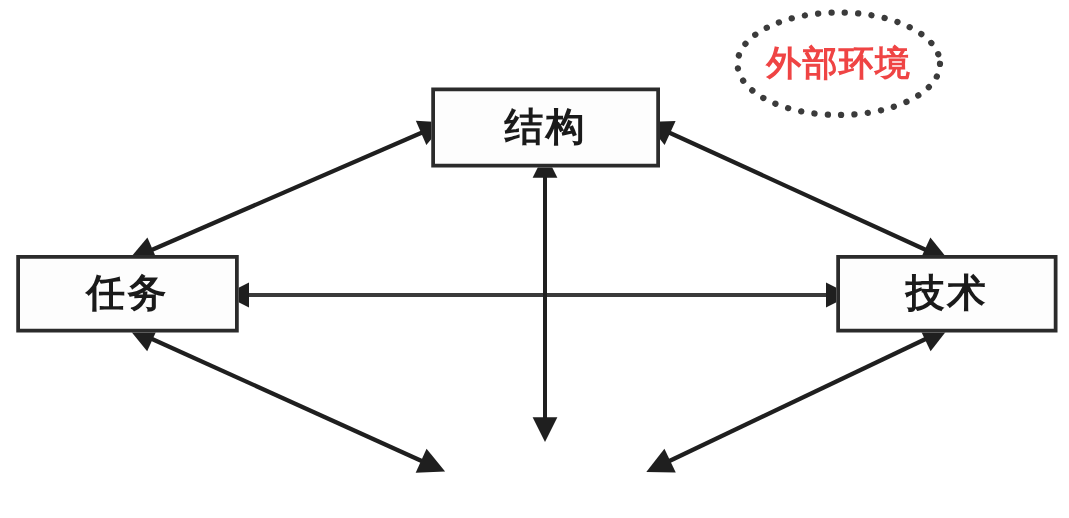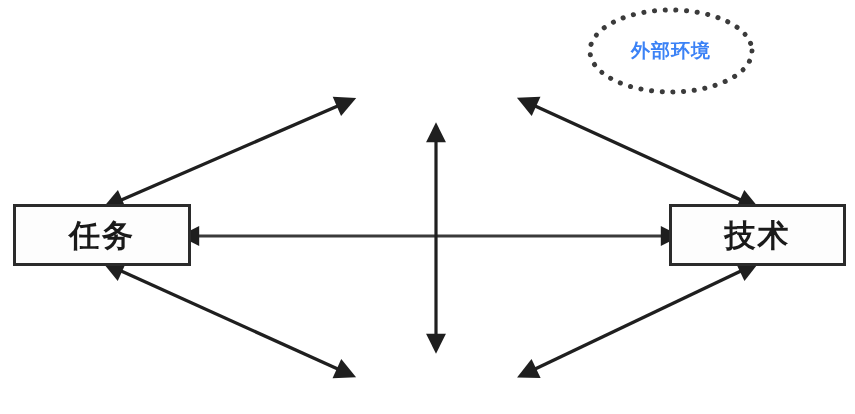--- a/index.html
+++ b/index.html
@@ -84,23 +84,23 @@
     width: 170px;
     height: 90px;
     display: flex;
     align-items: center;
     justify-content: center;
     z-index: 6;
     pointer-events: none;
   }
   #env-label span {
     font-family: "DejaVu Sans", "Liberation Sans", sans-serif;
-    font-size: 19px;
+    font-size: 28px;
     font-weight: 700;
-    color: #3b82f6;
+    color: #ef4444;
     letter-spacing: 1px;
     white-space: nowrap;
   }
 </style>
 </head>
 <body>
 
 <div id="canvas">
 
   <svg id="edges" viewBox="0 0 855 414" xmlns="http://www.w3.org/2000/svg">
@@ -127,20 +127,23 @@
   </svg>
 
   <svg id="env-bubble" viewBox="0 0 170 90" xmlns="http://www.w3.org/2000/svg">
     <ellipse cx="85" cy="45" rx="81" ry="41" fill="none" stroke="#3b3b3b" stroke-width="5" stroke-linecap="round" stroke-dasharray="0.1 10.6"></ellipse>
   </svg>
 
   <div id="env-label">
     <span>外部环境</span>
   </div>
 
+  <div class="node" id="node-structure">
+    <span class="node-label">结构</span>
+  </div>
 
   <div class="node" id="node-task">
     <span class="node-label">任务</span>
   </div>
 
   <div class="node" id="node-technology">
     <span class="node-label">技术</span>
   </div>
 
 

